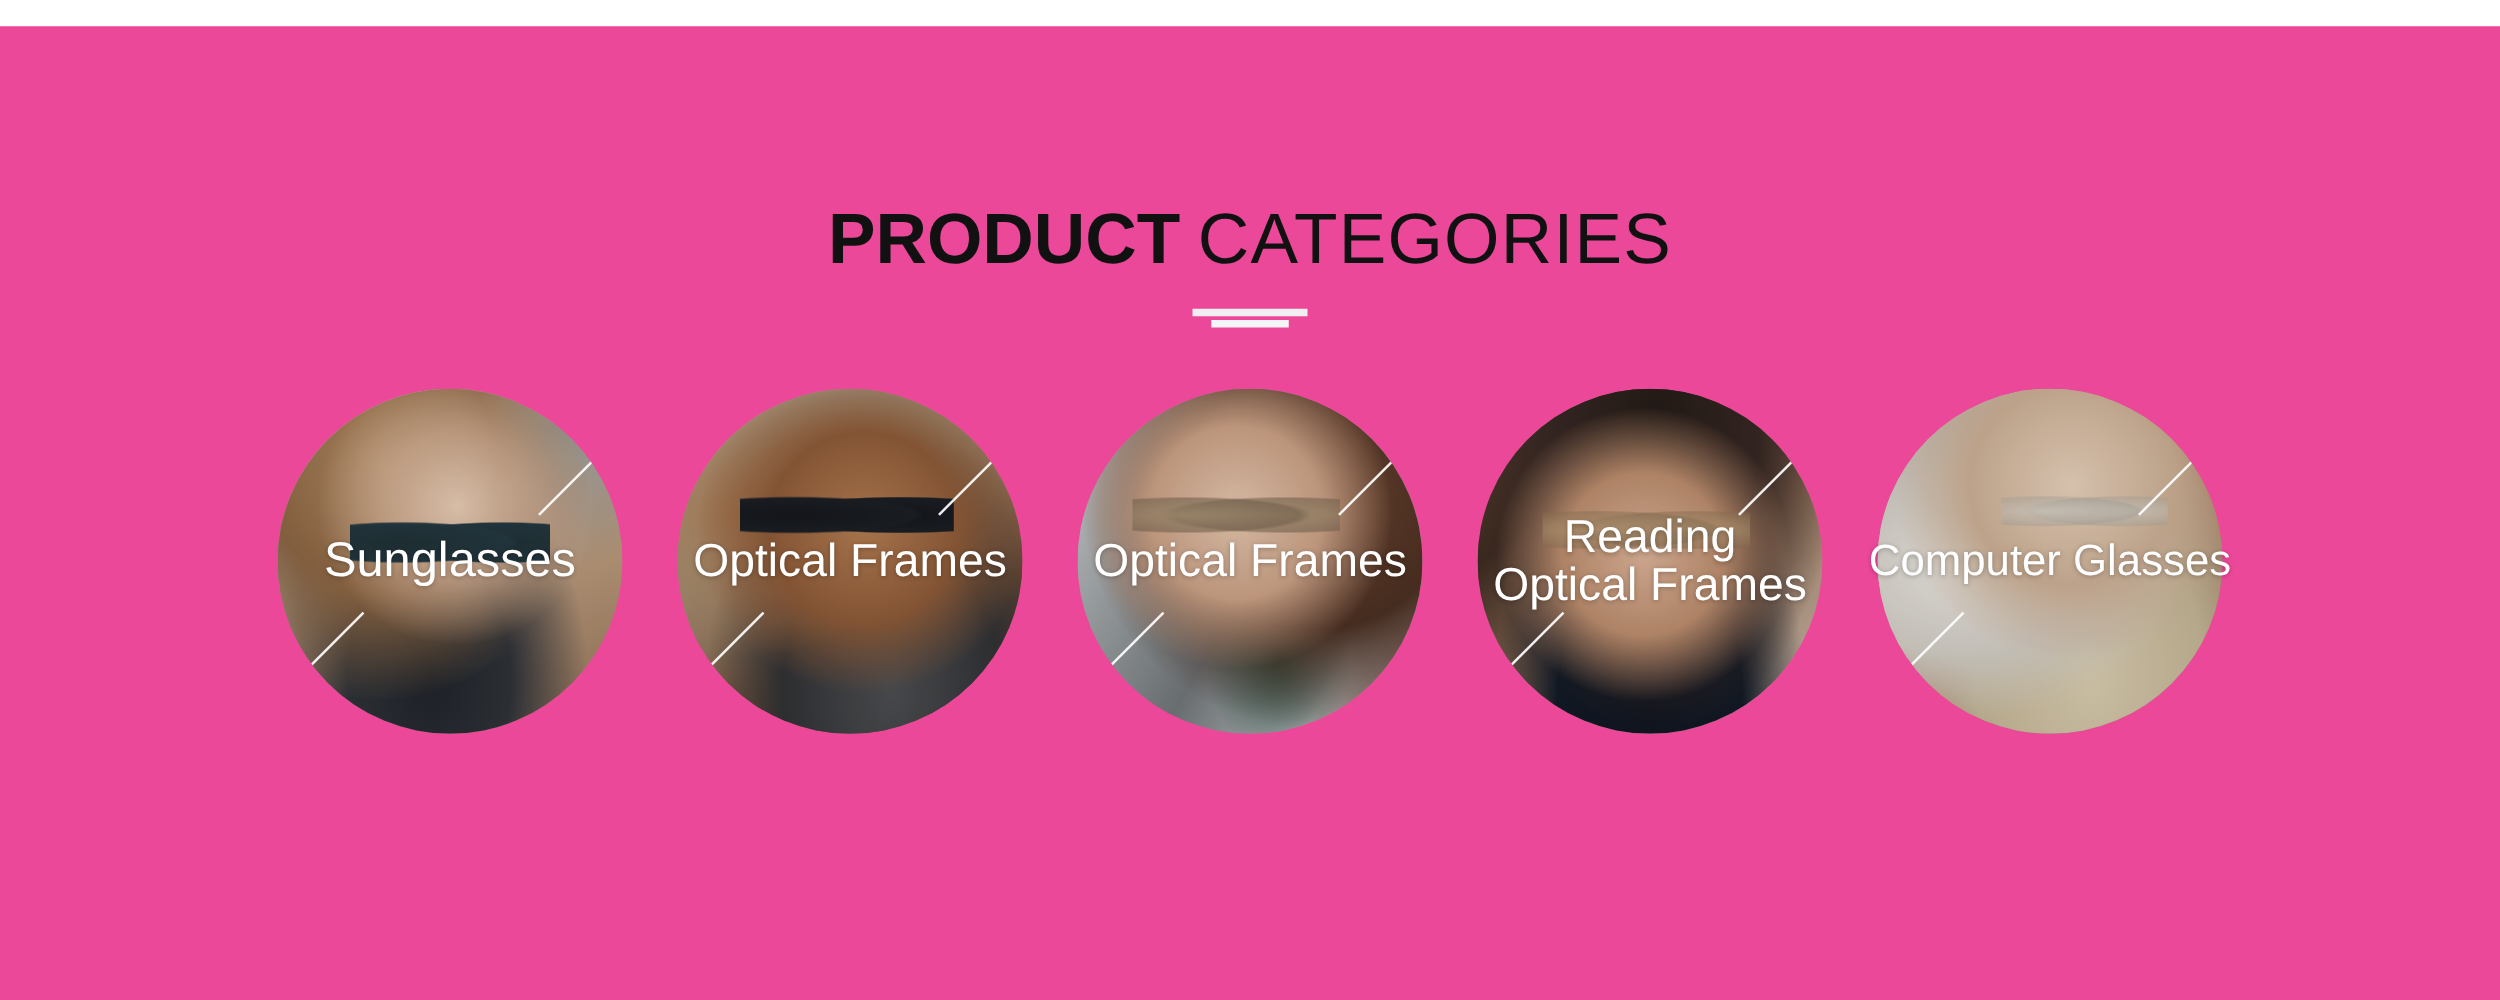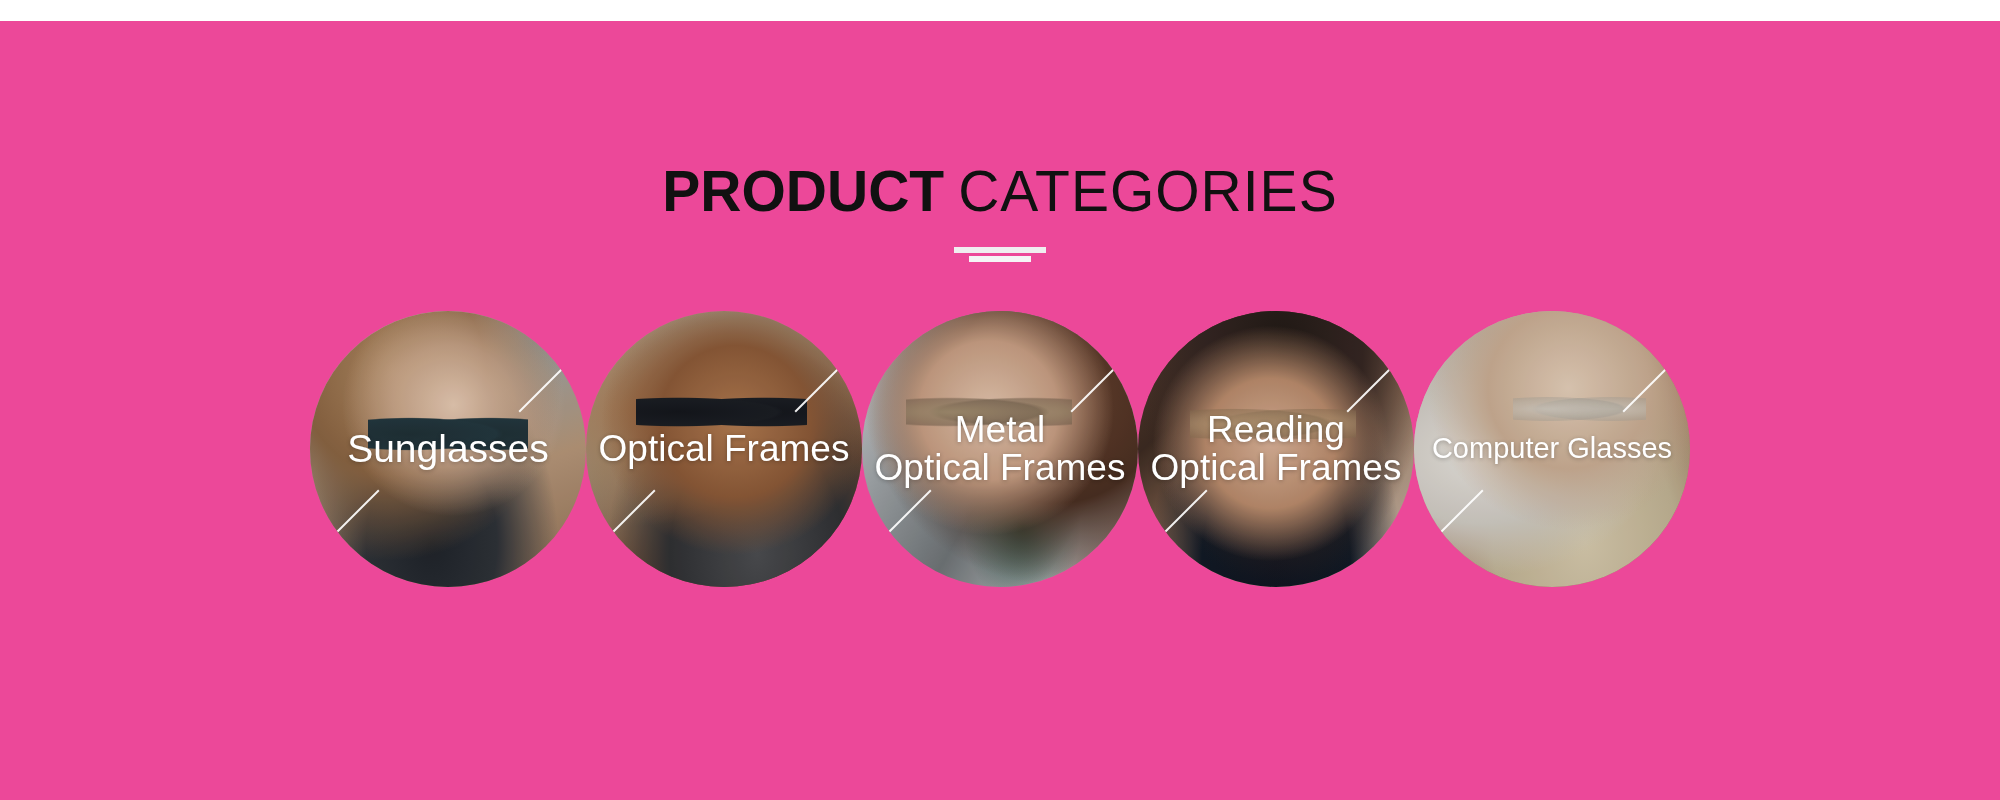--- a/index.html
+++ b/index.html
@@ -60,20 +60,21 @@
     margin-top:3px;
   }
 
   
   .category-row {
     position:absolute;
     top:290px; left:0; width:2000px;
     display:flex;
     justify-content:center;
     align-items:flex-start;
+    gap:44px;
   }
 
   .category-card {
     position:relative;
     width:276px;
     height:276px;
     flex:0 0 276px;
     cursor:pointer;
   }
 
@@ -205,21 +206,21 @@
     color:#ffffff;
     font-weight:normal;
     line-height:1.03;
     white-space:nowrap;
     text-shadow:0 1px 4px rgba(0,0,0,0.28);
     pointer-events:none;
   }
   .category-label .line { display:block; }
   .size-lg  { font-size:39px; }
   .size-md  { font-size:37px; }
-  .size-sm  { font-size:29px; }
+  .size-sm  { font-size:35px; }
 </style>
 </head>
 <body>
 
 <div class="page">
 
   <div class="section-header">
     <div class="section-title">
       <span class="title-strong">PRODUCT</span><span class="title-light">CATEGORIES</span>
     </div>
@@ -263,21 +264,20 @@
     <div class="category-card">
       <div class="category-circle">
         <div class="photo photo-3"></div>
         <div class="scrim"></div>
         <div class="diagonal-accent">
           <div class="diag-seg diag-top"></div>
           <div class="diag-seg diag-bottom"></div>
         </div>
       </div>
       <div class="category-label size-md">
-        <span class="line">Metal</span>
         <span class="line">Optical Frames</span>
       </div>
     </div>
 
     <div class="category-card">
       <div class="category-circle">
         <div class="photo photo-4"></div>
         <div class="scrim"></div>
         <div class="diagonal-accent">
           <div class="diag-seg diag-top"></div>

